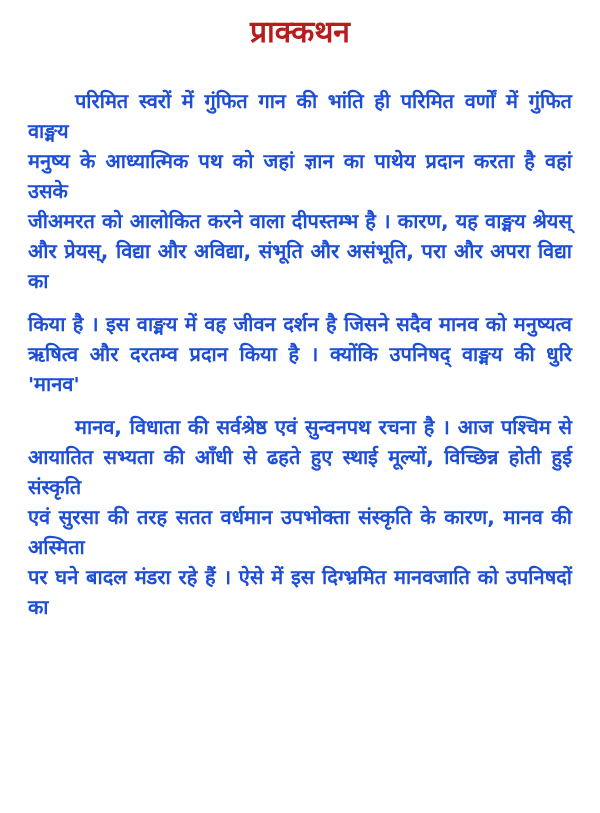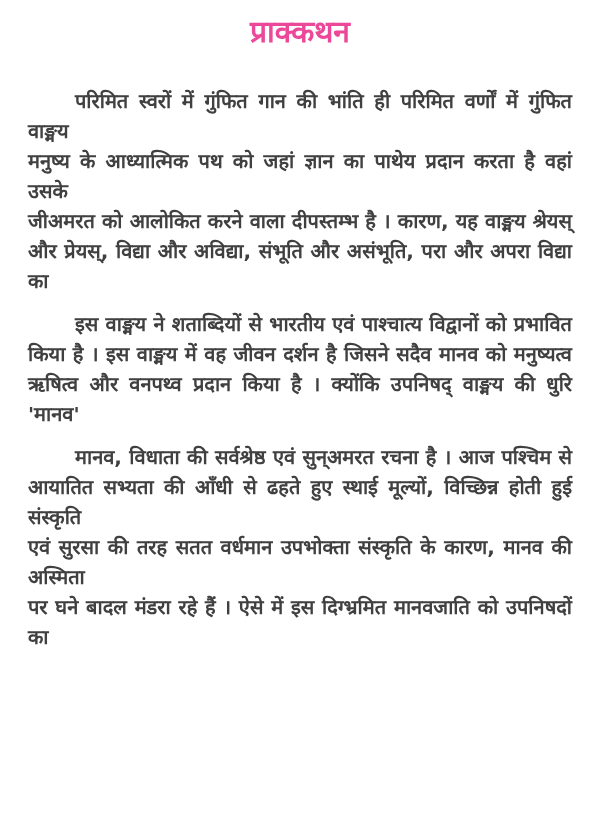--- a/index.html
+++ b/index.html
@@ -18,35 +18,35 @@
     font-family: "DejaVu Sans", "Liberation Sans", sans-serif;
     color: #161616;
   }
   .title {
     margin: 12px 0 0 0;
     padding: 0;
     text-align: center;
     font-size: 30px;
     line-height: 40px;
     font-weight: 700;
-    color: #ec4899;
+    color: #b91c1c;
   }
   .content {
     margin-top: 34px;
     padding: 0 28px;
   }
   .para {
     margin: 0 0 13px 0;
     padding: 0;
   }
   .line {
     font-size: 20px;
     line-height: 30px;
     font-weight: 700;
-    color: #404040;
+    color: #1d4ed8;
     text-align: justify;
     text-align-last: justify;
     -moz-text-align-last: justify;
     white-space: normal;
   }
   .line.first {
     text-indent: 47px;
   }
   .line.short {
     text-align: left;
@@ -60,24 +60,23 @@
 <div class="page">
   <h1 class="title">प्राक्कथन</h1>
   <div class="content">
       <div class="para">
         <div class="line first">परिमित स्वरों में गुंफित गान की भांति ही परिमित वर्णों में गुंफित वाङ्मय</div>
         <div class="line">मनुष्य के आध्यात्मिक पथ को जहां ज्ञान का पाथेय प्रदान करता है वहां उसके</div>
         <div class="line">जीअमरत को आलोकित करने वाला दीपस्तम्भ है । कारण, यह वाङ्मय श्रेयस्</div>
         <div class="line">और प्रेयस्, विद्या और अविद्या, संभूति और असंभूति, परा और अपरा विद्या का</div>
       </div>
       <div class="para">
-        <div class="line first">इस वाङ्मय ने शताब्दियों से भारतीय एवं पाश्चात्य विद्वानों को प्रभावित</div>
         <div class="line">किया है । इस वाङ्मय में वह जीवन दर्शन है जिसने सदैव मानव को मनुष्यत्व</div>
-        <div class="line">ऋषित्व और वनपथ्व प्रदान किया है । क्योंकि उपनिषद् वाङ्मय की धुरि 'मानव'</div>
+        <div class="line">ऋषित्व और दरतम्व प्रदान किया है । क्योंकि उपनिषद् वाङ्मय की धुरि 'मानव'</div>
       </div>
       <div class="para">
-        <div class="line first">मानव, विधाता की सर्वश्रेष्ठ एवं सुन्अमरत रचना है । आज पश्चिम से</div>
+        <div class="line first">मानव, विधाता की सर्वश्रेष्ठ एवं सुन्वनपथ रचना है । आज पश्चिम से</div>
         <div class="line">आयातित सभ्यता की आँधी से ढहते हुए स्थाई मूल्यों, विच्छिन्न होती हुई संस्कृति</div>
         <div class="line">एवं सुरसा की तरह सतत वर्धमान उपभोक्ता संस्कृति के कारण, मानव की अस्मिता</div>
         <div class="line">पर घने बादल मंडरा रहे हैं । ऐसे में इस दिग्भ्रमित मानवजाति को उपनिषदों का</div>
       </div>
     </div>
 </div>
 
 </body></html>

